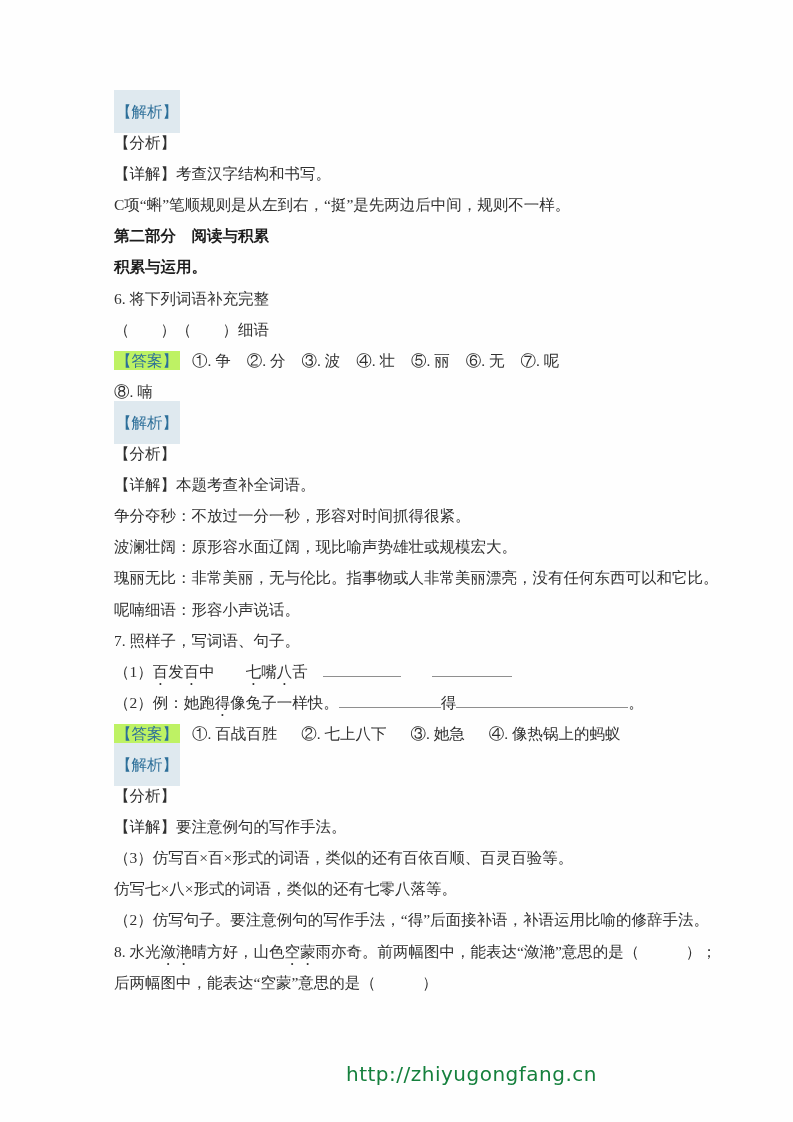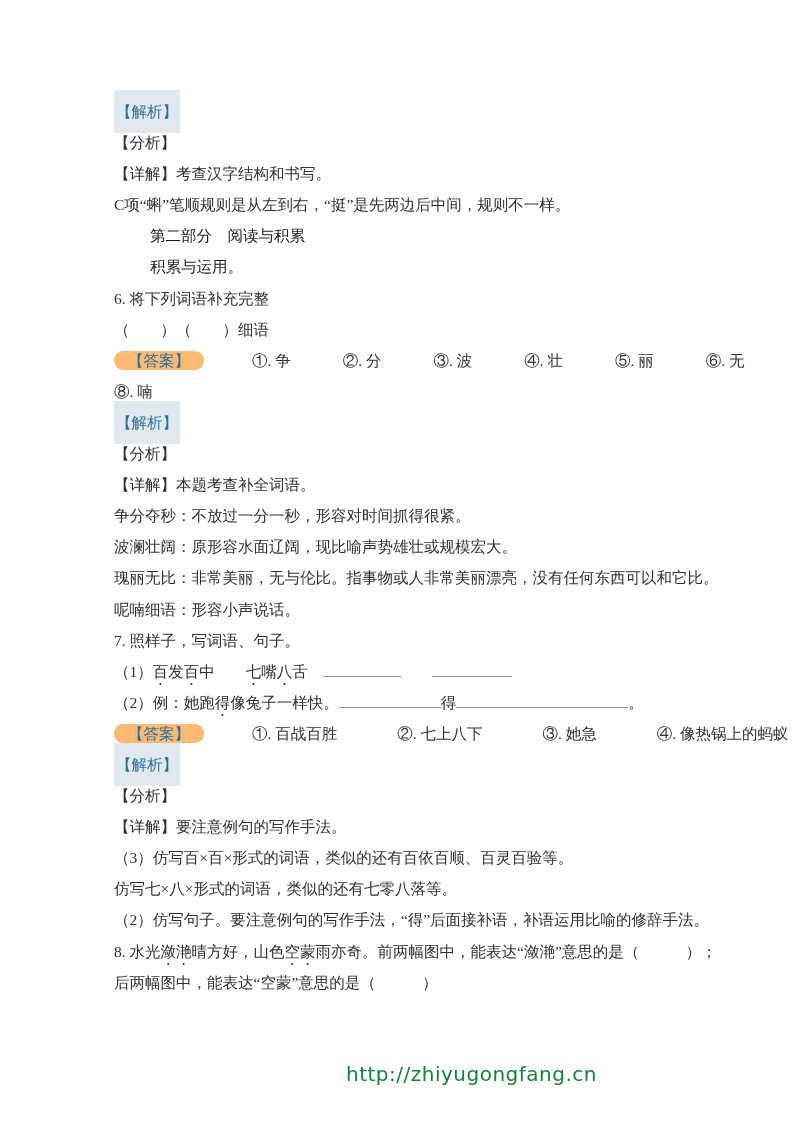--- a/index.html
+++ b/index.html
@@ -15,34 +15,33 @@
     font-size: 15.5px;
   }
   .content {
     padding: 96px 10px 0 114px;
   }
   .line {
     height: 31.1px;
     line-height: 31.1px;
     white-space: nowrap;
   }
-  .bold { font-weight: 400; color: #1d1d1d; margin-left: 36px; }
+  .bold { font-weight: 700; color: #1d1d1d; }
   .mk {
     color: #2d6f99;
-    background: #fdba74;
-    padding: 1px 14px;
+    background: #bef264;
+    padding: 1px 2px;
     margin-right: 12px;
-    border-radius: 9px;
   }
   .mk-inline {
     color: #2d6f99;
     background: #dfe9ef;
     padding: 13px 2px;
   }
-  .anslist span { margin-right: 16px; margin-left: 36px; }
+  .anslist span { margin-right: 16px; }
   .anslist-wide span { margin-right: 24px; text-align: center; }
   .blank {
     display: inline-block;
     border-bottom: 1px solid #8f8f8f;
     height: 13px;
   }
   .emph {
     -webkit-text-emphasis: filled dot;
     -webkit-text-emphasis-position: under right;
     text-emphasis: filled dot;

